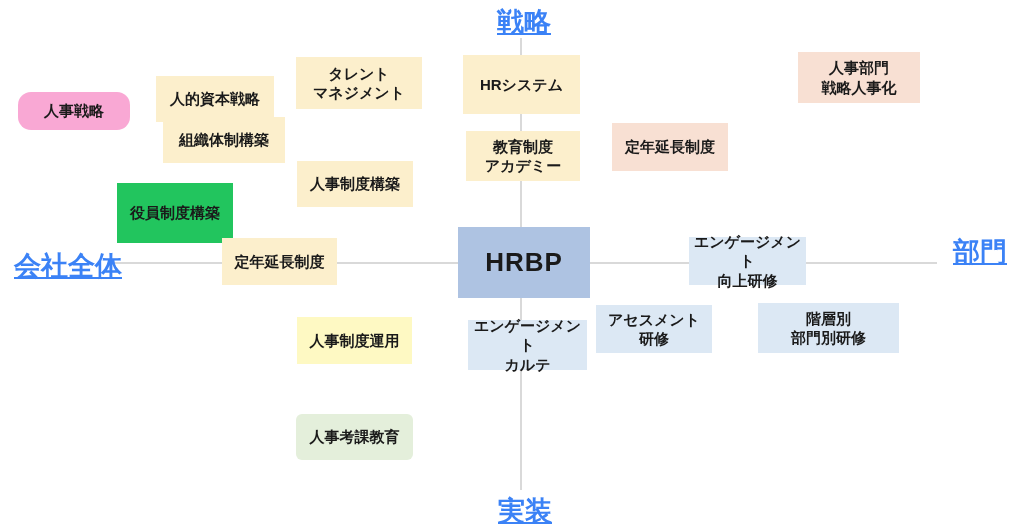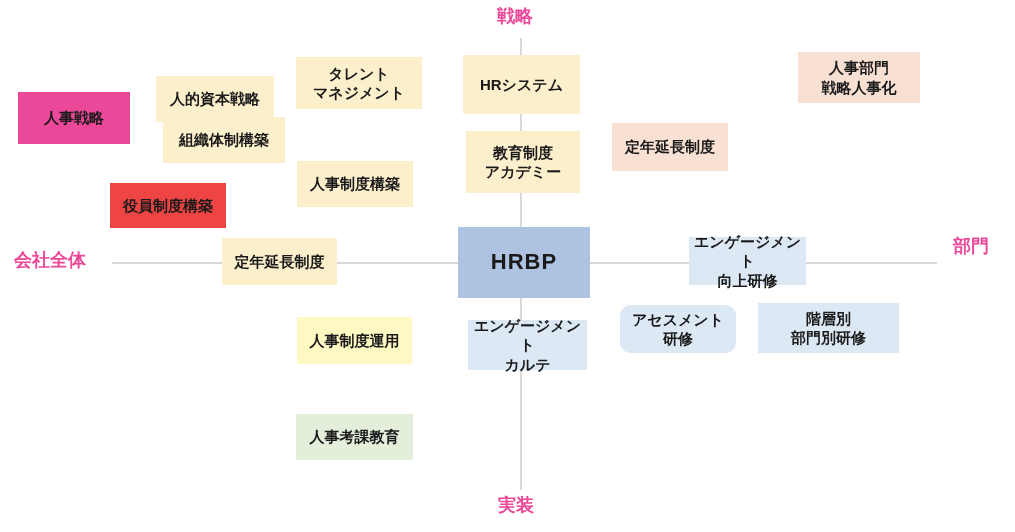--- a/index.html
+++ b/index.html
@@ -28,81 +28,82 @@
   }
   .axis-line.vertical {
     left: 520px;
     top: 38px;
     width: 2px;
     height: 452px;
   }
   .axis-label {
     position: absolute;
     z-index: 2;
-    font-size: 18px;
+    font-size: 27px;
     font-weight: bold;
-    color: #ec4899;
+    color: #3b82f6;
     white-space: nowrap;
     line-height: 1.2;
+    text-decoration: underline;
   }
   .axis-label.top    { left: 497px; top: 6px;  }
   .axis-label.bottom { left: 498px; top: 495px; }
   .axis-label.left   { left: 14px;  top: 250px; }
   .axis-label.right  { left: 953px; top: 236px; }
   .node {
     position: absolute;
     z-index: 3;
     display: flex;
     align-items: center;
     justify-content: center;
     text-align: center;
     font-size: 15px;
     font-weight: bold;
     color: #1a1a1a;
     line-height: 1.3;
     white-space: pre-line;
     box-sizing: border-box;
   }
   .node.center-node {
-    font-size: 22px;
+    font-size: 26px;
     letter-spacing: 1px;
   }
 </style>
 </head>
 <body>
 
 <div class="canvas">
   <div class="axis-line horizontal"></div>
   <div class="axis-line vertical"></div>
 
   <div class="axis-label top">戦略</div>
   <div class="axis-label bottom">実装</div>
   <div class="axis-label left">会社全体</div>
   <div class="axis-label right">部門</div>
 
   <div id="boxes">
-      <div class="node" style="left: 18px; top: 92px; width: 112px; height: 52px; background: #ec4899;">人事戦略</div>
+      <div class="node" style="left: 18px; top: 92px; width: 112px; height: 38px; background: #f9a8d4; border-radius: 13px;">人事戦略</div>
       <div class="node" style="left: 156px; top: 60px; width: 118px; height: 46px; background: rgb(252, 239, 204); margin-top: 16px;">人的資本戦略</div>
       <div class="node" style="left: 163px; top: 117px; width: 122px; height: 46px; background: rgb(252, 239, 204);">組織体制構築</div>
       <div class="node" style="left: 296px; top: 57px; width: 126px; height: 52px; background: rgb(252, 239, 204);">タレント
 マネジメント</div>
       <div class="node" style="left: 297px; top: 133px; width: 116px; height: 46px; background: rgb(252, 239, 204); margin-top: 28px;">人事制度構築</div>
       <div class="node" style="left: 463px; top: 55px; width: 117px; height: 59px; background: rgb(252, 239, 204);">HRシステム</div>
-      <div class="node" style="left: 466px; top: 131px; width: 114px; height: 62px; background: rgb(252, 239, 204);">教育制度
+      <div class="node" style="left: 466px; top: 131px; width: 114px; height: 50px; background: rgb(252, 239, 204);">教育制度
 アカデミー</div>
       <div class="node" style="left: 612px; top: 123px; width: 116px; height: 48px; background: rgb(248, 224, 211);">定年延長制度</div>
       <div class="node" style="left: 798px; top: 52px; width: 122px; height: 51px; background: rgb(248, 224, 211); text-align: center;">人事部門
 戦略人事化</div>
-      <div class="node" style="left: 110px; top: 183px; width: 116px; height: 45px; background: #ef4444;">役員制度構築</div>
+      <div class="node" style="left: 117px; top: 183px; width: 116px; height: 60px; background: #22c55e;">役員制度構築</div>
       <div class="node" style="left: 222px; top: 238px; width: 115px; height: 47px; background: rgb(252, 239, 204);">定年延長制度</div>
       <div class="node center-node" style="left: 458px; top: 227px; width: 132px; height: 71px; background: rgb(174, 195, 226);">HRBP</div>
       <div class="node" style="left: 689px; top: 237px; width: 117px; height: 48px; background: rgb(220, 232, 244);">エンゲージメント
 向上研修</div>
-      <div class="node" style="left: 620px; top: 305px; width: 116px; height: 48px; background: rgb(220, 232, 244); border-radius: 11px;">アセスメント
+      <div class="node" style="left: 596px; top: 305px; width: 116px; height: 48px; background: rgb(220, 232, 244);">アセスメント
 研修</div>
       <div class="node" style="left: 758px; top: 303px; width: 141px; height: 50px; background: rgb(220, 232, 244);">階層別
 部門別研修</div>
       <div class="node" style="left: 297px; top: 317px; width: 115px; height: 47px; background: #fef9c3;">人事制度運用</div>
       <div class="node" style="left: 468px; top: 320px; width: 119px; height: 50px; background: rgb(220, 232, 244);">エンゲージメント
 カルテ</div>
-      <div class="node" style="left: 296px; top: 414px; width: 117px; height: 46px; background: rgb(228, 239, 219);">人事考課教育</div>
+      <div class="node" style="left: 296px; top: 414px; width: 117px; height: 46px; background: rgb(228, 239, 219); border-radius: 6px;">人事考課教育</div>
     </div>
 </div>
 
 </body></html>

